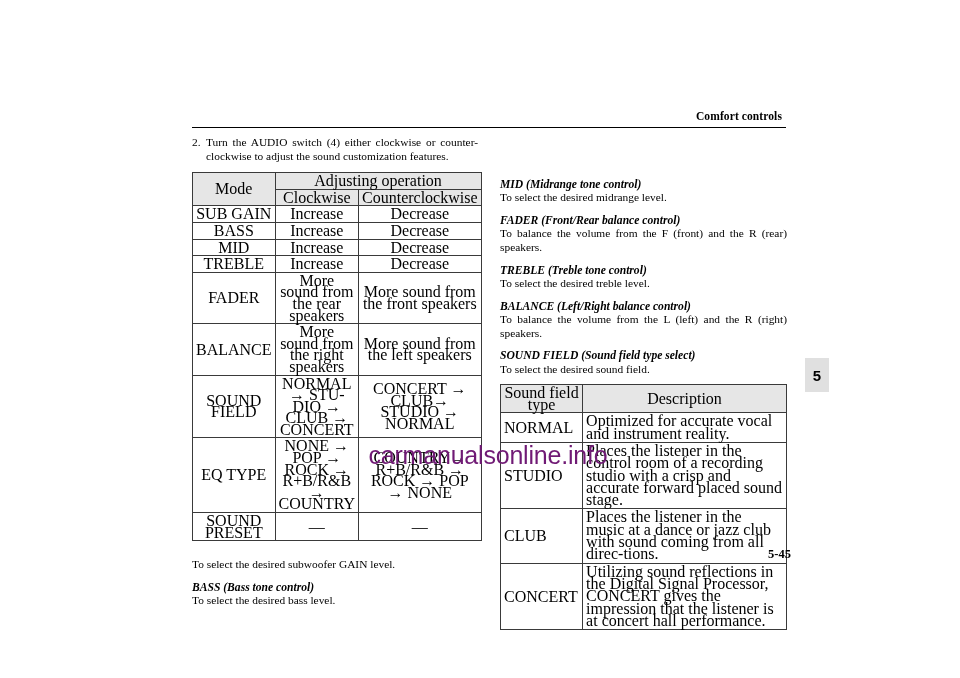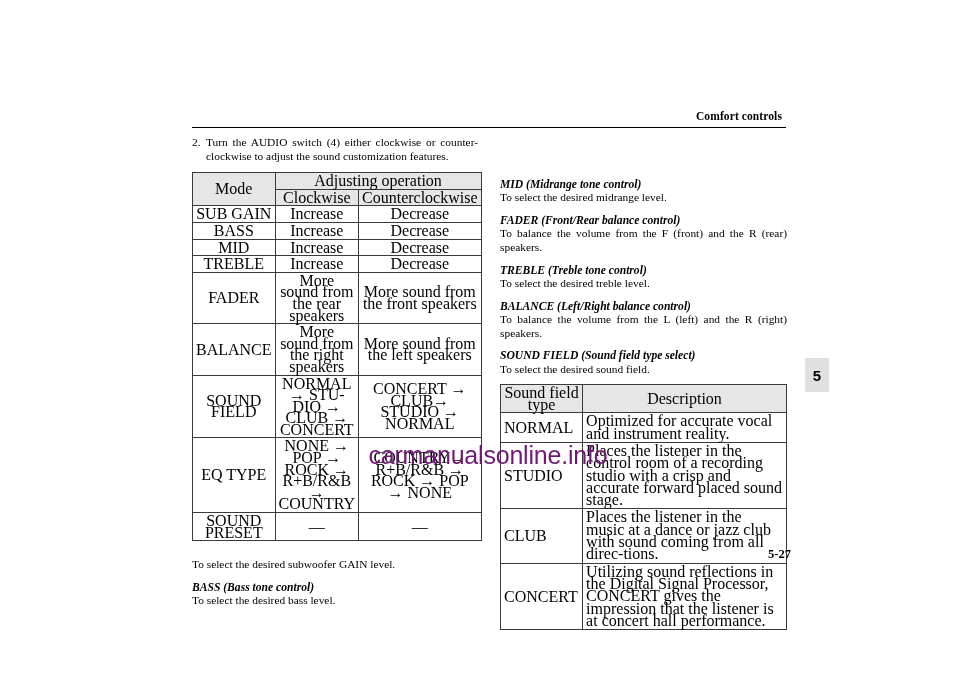--- a/index.html
+++ b/index.html
@@ -322,17 +322,17 @@
           <td class="sf-type-cell">CONCERT</td>
           <td class="sf-desc-cell">Utilizing sound reflections in the Digital Signal Processor, CONCERT gives the impression that the listener is at concert hall performance.</td>
         </tr>
       </tbody>
     </table>
 
   </div>
 
   <div class="chapter-tab">5</div>
 
-  <div class="page-number">5-27</div>
+  <div class="page-number">5-45</div>
 
   <div class="watermark">carmanualsonline.info</div>
 
 </div>
 
 </body></html>

